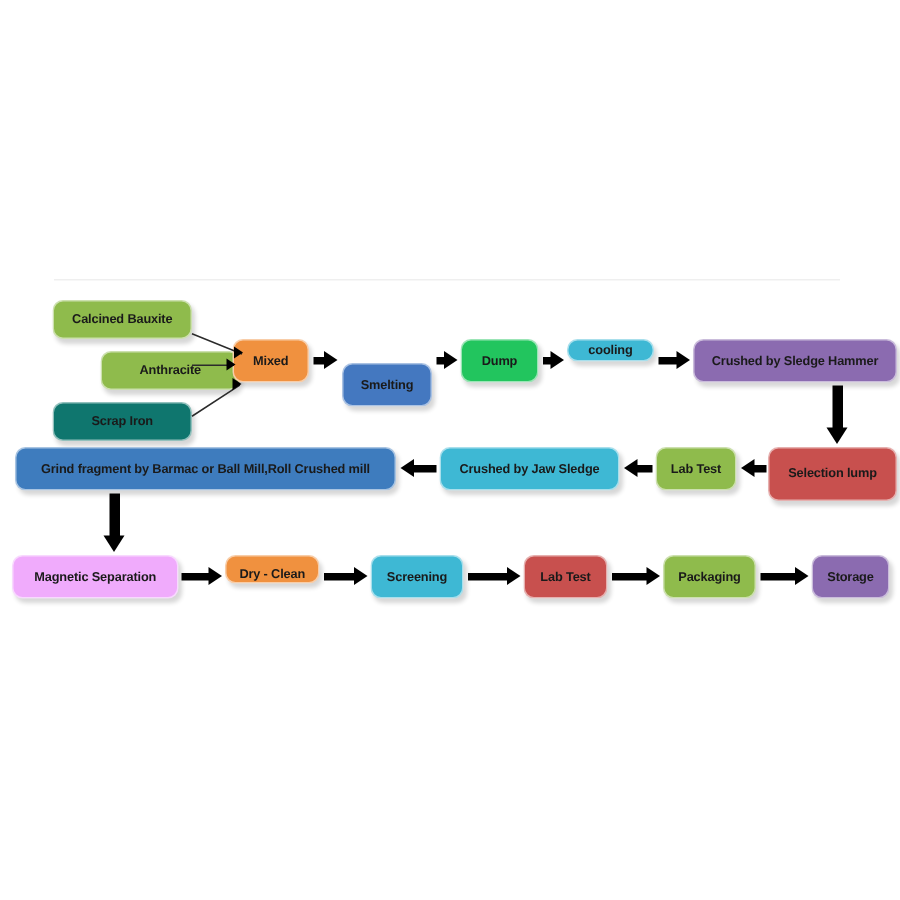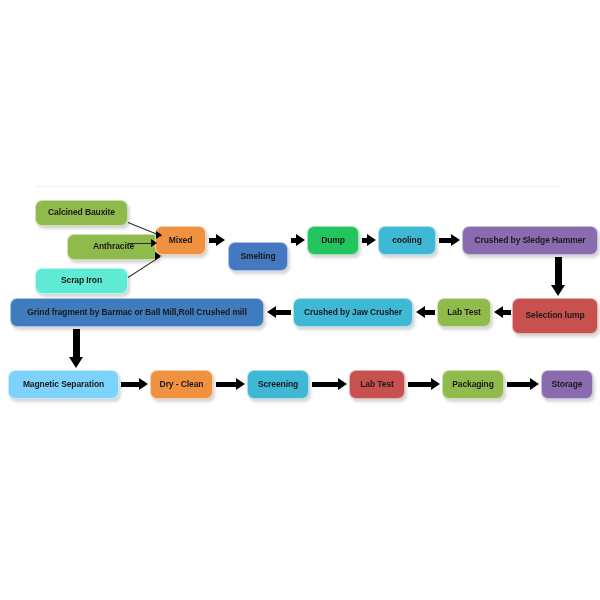--- a/index.html
+++ b/index.html
@@ -103,54 +103,54 @@
 
 <div id="canvas">
   <div class="hairline"></div>
   <div id="nodes-layer">
       <div class="node" style="left: 35px; top: 200px; width: 93px; height: 26px; background: rgb(143, 187, 76);">
         <span class="lbl">Calcined Bauxite</span>
       </div>
       <div class="node" style="left: 35px; top: 234px; width: 93px; height: 26px; background: rgb(143, 187, 76); margin-left: 32px;">
         <span class="lbl">Anthracite</span>
       </div>
-      <div class="node" style="left: 35px; top: 268px; width: 93px; height: 26px; background: #5eead4;">
+      <div class="node" style="left: 35px; top: 268px; width: 93px; height: 26px; background: #0f766e;">
         <span class="lbl">Scrap Iron</span>
       </div>
       <div class="node" style="left: 155px; top: 226px; width: 51px; height: 29px; background: rgb(240, 145, 63);">
         <span class="lbl">Mixed</span>
       </div>
       <div class="node" style="left: 228px; top: 242px; width: 60px; height: 29px; background: rgb(68, 120, 192);">
         <span class="lbl">Smelting</span>
       </div>
       <div class="node" style="left: 307px; top: 226px; width: 52px; height: 29px; background: #22c55e;">
         <span class="lbl">Dump</span>
       </div>
-      <div class="node" style="left: 378px; top: 226px; width: 58px; height: 29px; background: rgb(62, 184, 212);">
+      <div class="node" style="left: 378px; top: 226px; width: 58px; height: 15px; background: rgb(62, 184, 212);">
         <span class="lbl">cooling</span>
       </div>
       <div class="node" style="left: 462px; top: 226px; width: 136px; height: 29px; background: rgb(139, 107, 176);">
         <span class="lbl">Crushed by Sledge Hammer</span>
       </div>
       <div class="node wrapok" style="left: 10px; top: 298px; width: 254px; height: 29px; background: rgb(62, 124, 190);">
         <span class="lbl">Grind fragment by Barmac or Ball Mill,Roll Crushed mill</span>
       </div>
       <div class="node" style="left: 293px; top: 298px; width: 120px; height: 29px; background: rgb(62, 184, 212);">
-        <span class="lbl">Crushed by Jaw Crusher</span>
+        <span class="lbl">Crushed by Jaw Sledge</span>
       </div>
       <div class="node" style="left: 437px; top: 298px; width: 54px; height: 29px; background: rgb(143, 187, 76);">
         <span class="lbl">Lab Test</span>
       </div>
       <div class="node" style="left: 512px; top: 298px; width: 86px; height: 36px; background: rgb(200, 80, 78);">
         <span class="lbl">Selection lump</span>
       </div>
-      <div class="node" style="left: 8px; top: 370px; width: 111px; height: 29px; background: #7dd3fc;">
+      <div class="node" style="left: 8px; top: 370px; width: 111px; height: 29px; background: #f0abfc;">
         <span class="lbl">Magnetic Separation</span>
       </div>
-      <div class="node" style="left: 150px; top: 370px; width: 63px; height: 29px; background: rgb(240, 145, 63);">
+      <div class="node" style="left: 150px; top: 370px; width: 63px; height: 19px; background: rgb(240, 145, 63); align-items: flex-end;">
         <span class="lbl">Dry - Clean</span>
       </div>
       <div class="node" style="left: 247px; top: 370px; width: 62px; height: 29px; background: rgb(62, 184, 212);">
         <span class="lbl">Screening</span>
       </div>
       <div class="node" style="left: 349px; top: 370px; width: 56px; height: 29px; background: rgb(200, 80, 78);">
         <span class="lbl">Lab Test</span>
       </div>
       <div class="node" style="left: 442px; top: 370px; width: 62px; height: 29px; background: rgb(143, 187, 76);">
         <span class="lbl">Packaging</span>

